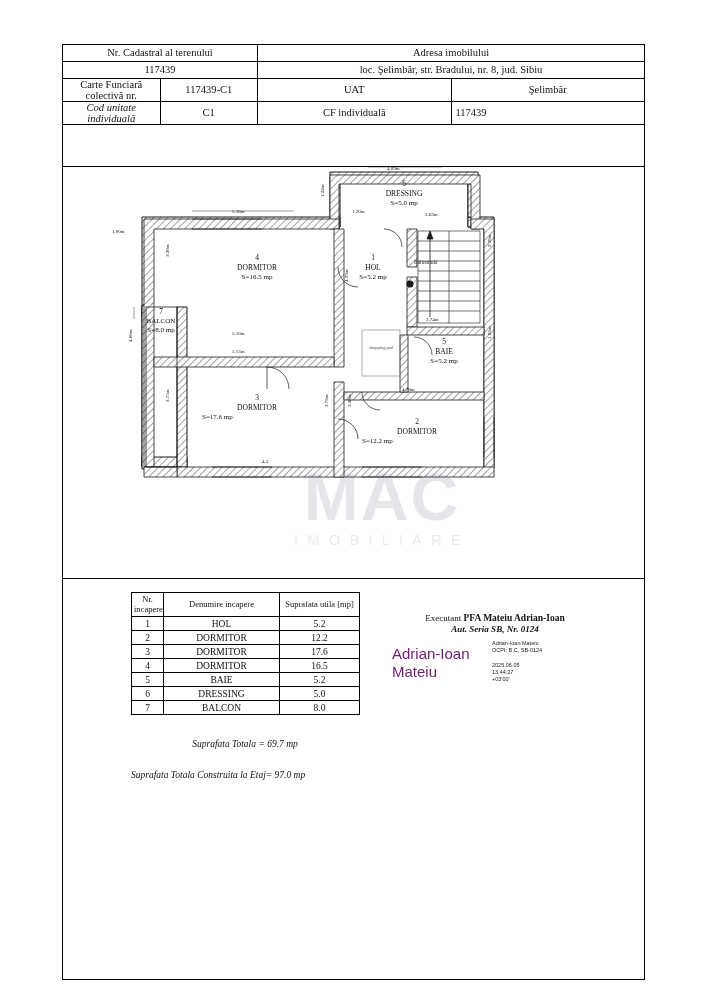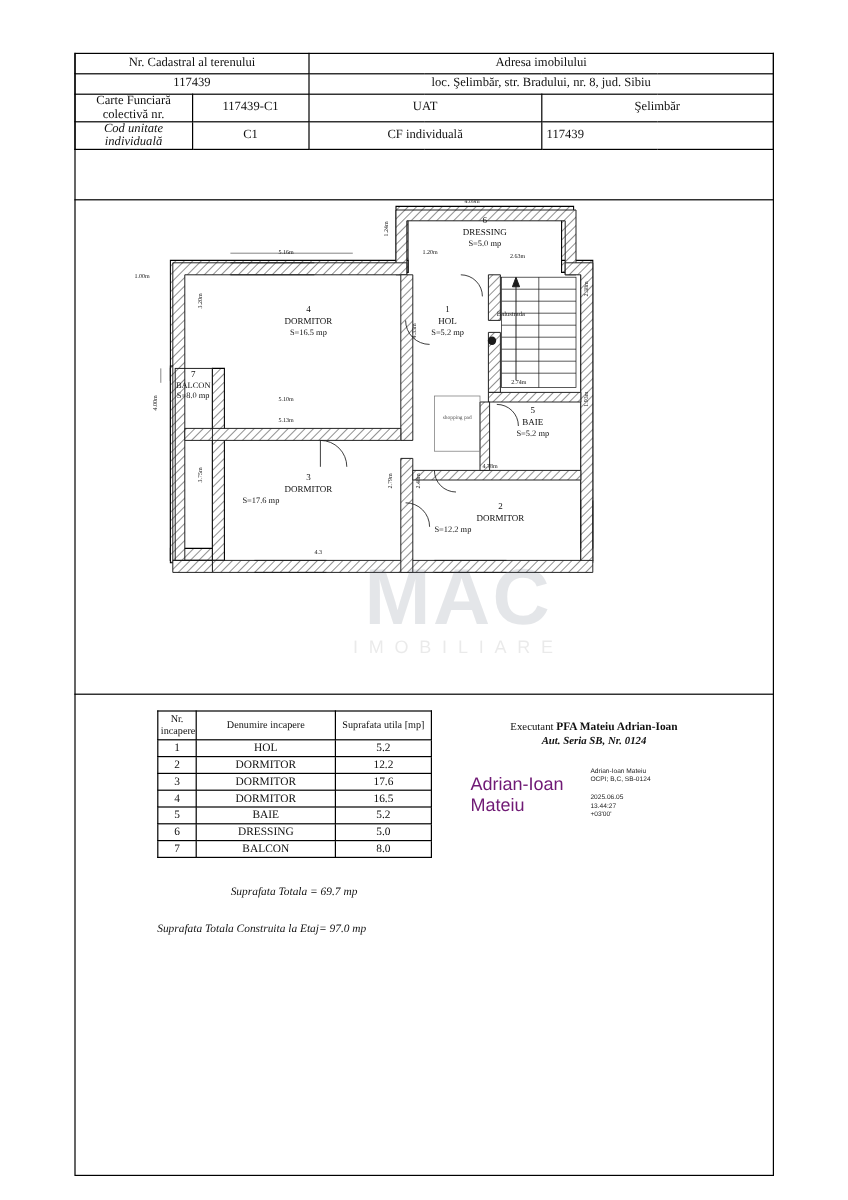--- a/index.html
+++ b/index.html
@@ -160,21 +160,21 @@
   }
   
   .exec-block {
     position: absolute;
     left: 380px;
     top: 600px;
     width: 230px;
     text-align: center;
     font-size: 9px;
   }
-  .exec-line1 { font-size: 9px; }
+  .exec-line1 { font-size: 9px; margin-top: 13px; }
   .exec-line1 b { font-size: 9.5px; }
   .exec-line2 { font-style: italic; font-weight: bold; font-size: 9px; margin-top: 1px;}
   .sig-name {
     position: absolute;
     left: 392px;
     top: 645px;
     font-family: "Liberation Sans", sans-serif;
     font-size: 15px;
     color: #701a75;
     line-height: 18px;

